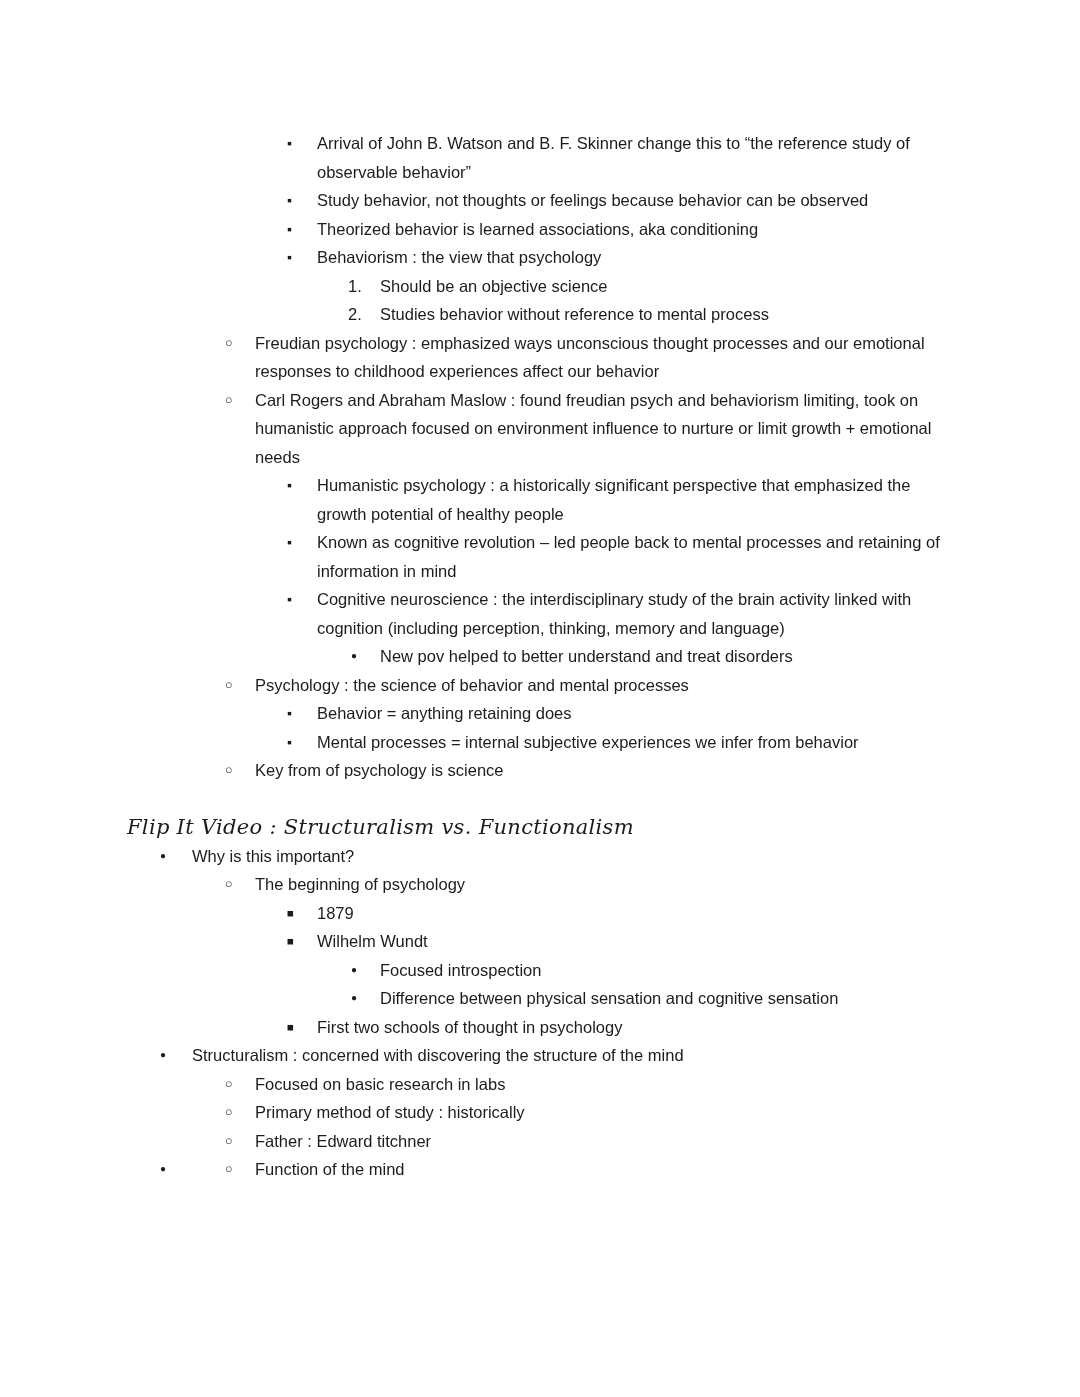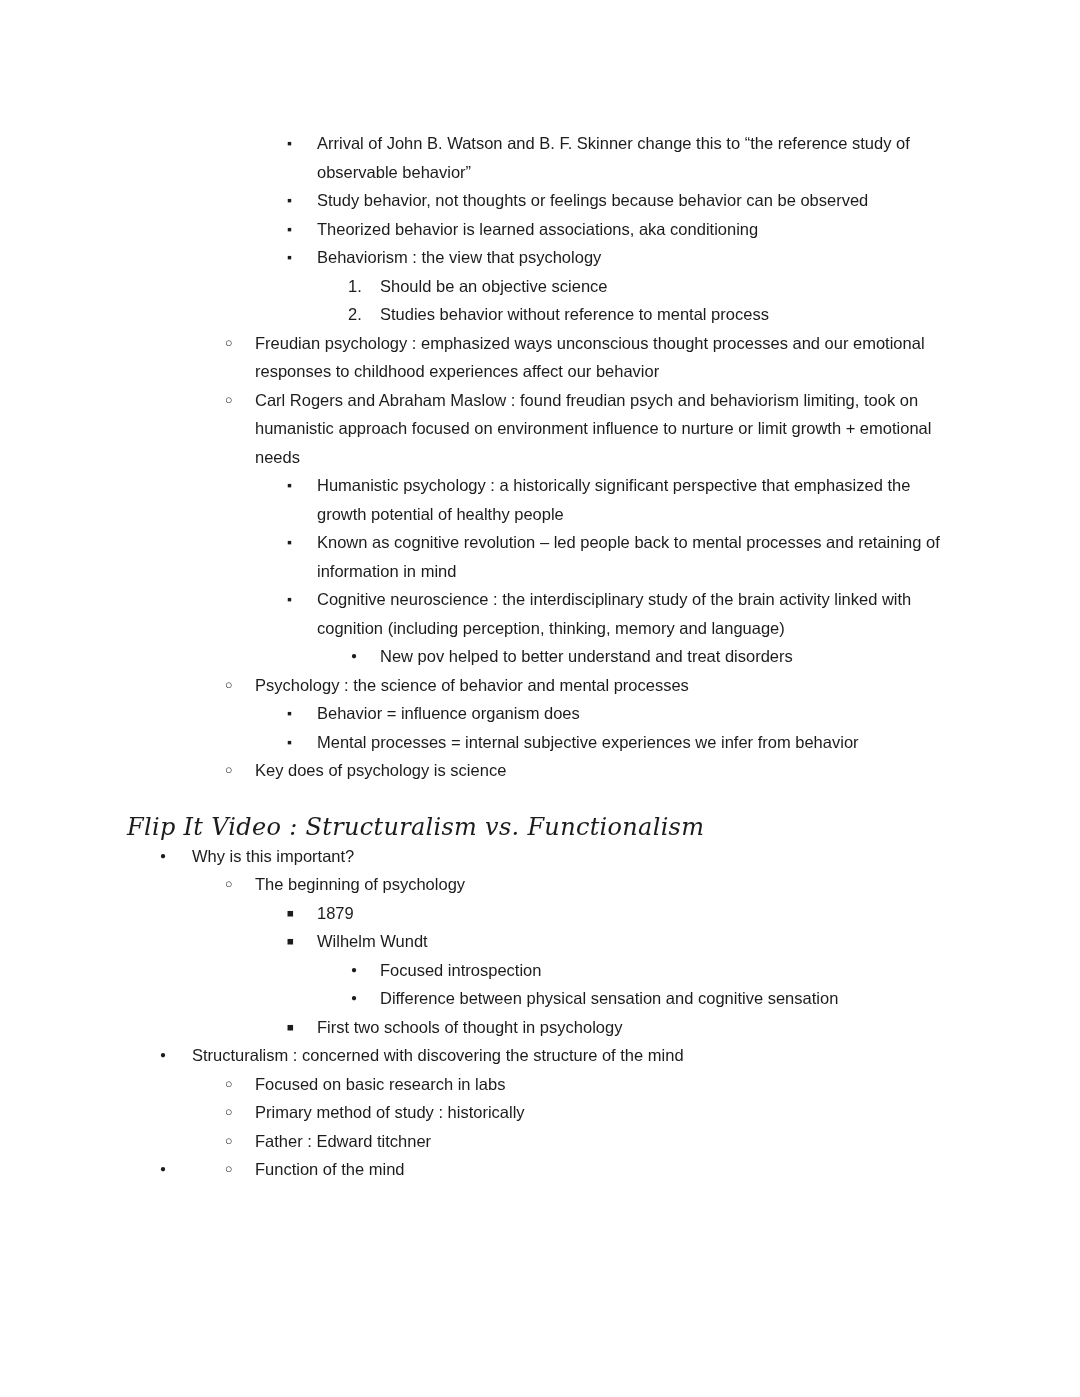--- a/index.html
+++ b/index.html
@@ -41,21 +41,21 @@
   .l2   { padding-left: 128px; } .l2 .bullet { left: 98px;  font-size: 12.5px; }
   .l3   { padding-left: 190px; } .l3 .bullet { left: 160px; }
   .l3 .bullet.square-small { font-size: 14px; }
   .l3 .bullet.square       { font-size: 11.5px; }
   .l4   { padding-left: 253px; } .l4 .bullet { left: 224px; font-size: 10px; }
   .num  { padding-left: 253px; }
   .note { padding-left: 190px; }
   .heading {
     font-family: "DejaVu Serif", serif;
     font-style: italic;
-    font-size: 24px;
+    font-size: 21px;
     line-height: 28.5px;
     margin-top: 28.5px;
     letter-spacing: 0.3px;
     color: #1c1c1c;
   }
 </style>
 </head>
 <body>
 
 <div class="page">
@@ -66,23 +66,23 @@
       <div class="item l3"><span class="bullet square-small">▪</span><span class="text">Behaviorism : the view that psychology</span></div>
       <div class="item num"><span class="marker">1.</span><span class="text">Should be an objective science</span></div>
       <div class="item num"><span class="marker">2.</span><span class="text">Studies behavior without reference to mental process</span></div>
       <div class="item l2"><span class="bullet circle">○</span><span class="text">Freudian psychology : emphasized ways unconscious thought processes and our emotional responses to childhood experiences affect our behavior</span></div>
       <div class="item l2"><span class="bullet circle">○</span><span class="text">Carl Rogers and Abraham Maslow : found freudian psych and behaviorism limiting, took on humanistic approach focused on environment influence to nurture or limit growth + emotional needs</span></div>
       <div class="item l3"><span class="bullet square-small">▪</span><span class="text">Humanistic psychology : a historically significant perspective that emphasized the growth potential of healthy people</span></div>
       <div class="item l3"><span class="bullet square-small">▪</span><span class="text">Known as cognitive revolution – led people back to mental processes and retaining of information in mind</span></div>
       <div class="item l3"><span class="bullet square-small">▪</span><span class="text">Cognitive neuroscience : the interdisciplinary study of the brain activity linked with cognition (including perception, thinking, memory and language)</span></div>
       <div class="item l4"><span class="bullet disc">●</span><span class="text">New pov helped to better understand and treat disorders</span></div>
       <div class="item l2"><span class="bullet circle">○</span><span class="text">Psychology : the science of behavior and mental processes</span></div>
-      <div class="item l3"><span class="bullet square-small">▪</span><span class="text">Behavior = influence organism does</span></div>
+      <div class="item l3"><span class="bullet square-small">▪</span><span class="text">Behavior = anything retaining does</span></div>
       <div class="item l3"><span class="bullet square-small">▪</span><span class="text">Mental processes = internal subjective experiences we infer from behavior</span></div>
-      <div class="item l2"><span class="bullet circle">○</span><span class="text">Key does of psychology is science</span></div>
+      <div class="item l2"><span class="bullet circle">○</span><span class="text">Key from of psychology is science</span></div>
       <div class="heading">Flip It Video : Structuralism vs. Functionalism</div>
       <div class="item l1"><span class="bullet disc">●</span><span class="text">Why is this important?</span></div>
       <div class="item l2"><span class="bullet circle">○</span><span class="text">The beginning of psychology</span></div>
       <div class="item l3"><span class="bullet square">■</span><span class="text">1879</span></div>
       <div class="item l3"><span class="bullet square">■</span><span class="text">Wilhelm Wundt</span></div>
       <div class="item l4"><span class="bullet disc">●</span><span class="text">Focused introspection</span></div>
       <div class="item l4"><span class="bullet disc">●</span><span class="text">Difference between physical sensation and cognitive sensation</span></div>
       <div class="item l3"><span class="bullet square">■</span><span class="text">First two schools of thought in psychology</span></div>
       <div class="item l1"><span class="bullet disc">●</span><span class="text">Structuralism : concerned with discovering the structure of the mind</span></div>
       <div class="item l2"><span class="bullet circle">○</span><span class="text">Focused on basic research in labs</span></div>

